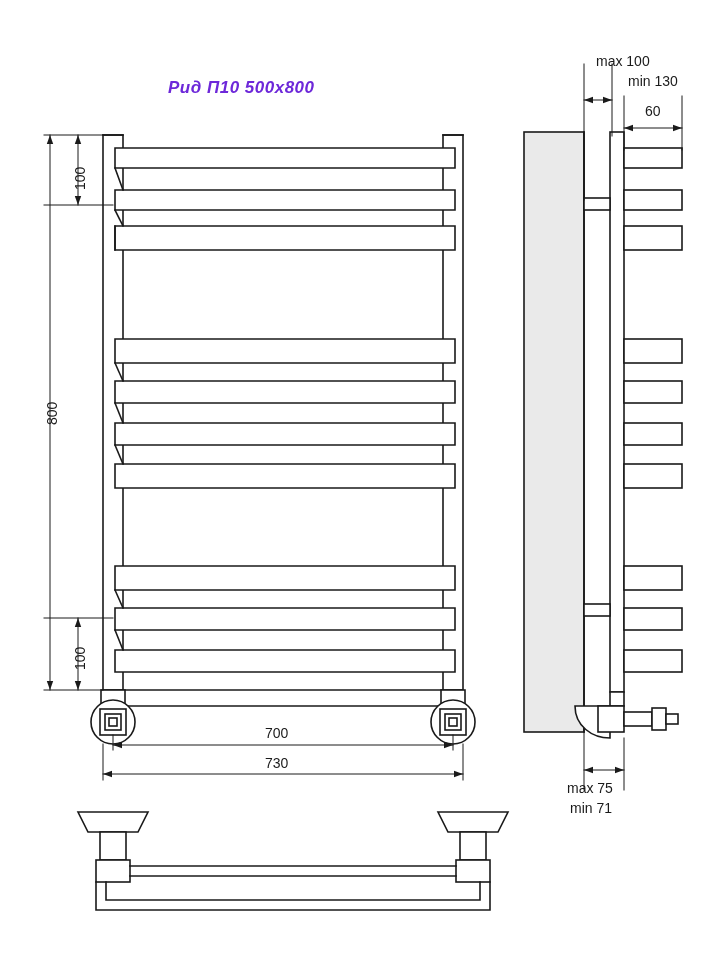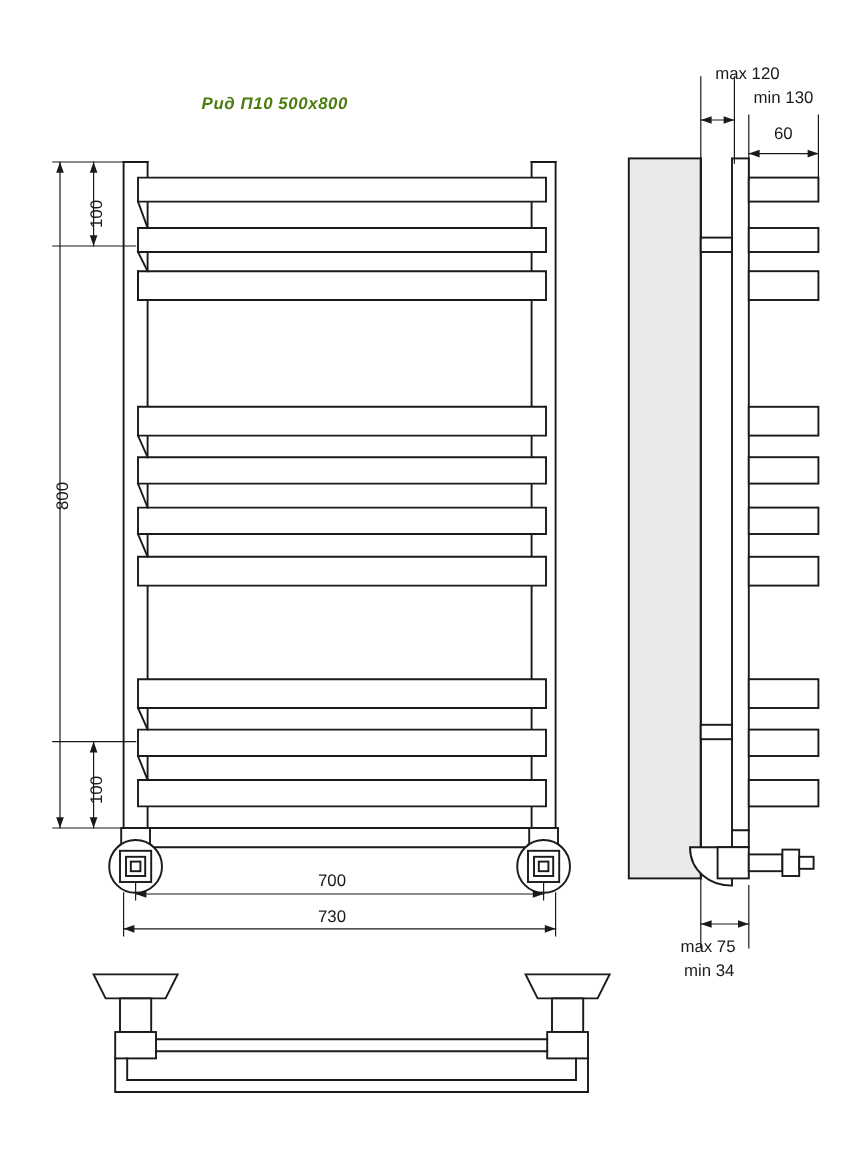--- a/index.html
+++ b/index.html
@@ -14,24 +14,24 @@
     position: relative;
     width: 707px;
     height: 970px;
     background: #ffffff;
     overflow: hidden;
   }
   .title {
     position: absolute;
     left: 168px;
     top: 78px;
-    font-size: 14px;
+    font-size: 17px;
     font-weight: bold;
     font-style: italic;
-    color: #4d7c0f;
+    color: #6d28d9;
     letter-spacing: 0.5px;
     white-space: nowrap;
   }
   .dimlabel {
     position: absolute;
     font-size: 14px;
     color: #1a1a1a;
     white-space: nowrap;
   }
   .dimlabel.vert {
@@ -217,23 +217,23 @@
   <div class="dimlabel vert" style="left:72px; top:190px;">100</div>
 
   <div class="dimlabel vert" style="left:44px; top:425px;">800</div>
 
   <div class="dimlabel vert" style="left:72px; top:670px;">100</div>
 
   <div class="dimlabel" style="left:265px; top:725px;">700</div>
 
   <div class="dimlabel" style="left:265px; top:755px;">730</div>
 
-  <div class="dimlabel" style="left:596px; top:53px;">max 120</div>
+  <div class="dimlabel" style="left:596px; top:53px;">max 100</div>
 
   <div class="dimlabel" style="left:628px; top:73px;">min 130</div>
 
   <div class="dimlabel" style="left:645px; top:103px;">60</div>
 
   <div class="dimlabel" style="left:567px; top:780px;">max 75</div>
 
-  <div class="dimlabel" style="left:570px; top:800px;">min 34</div>
+  <div class="dimlabel" style="left:570px; top:800px;">min 71</div>
 
 </div>
 
 </body></html>

